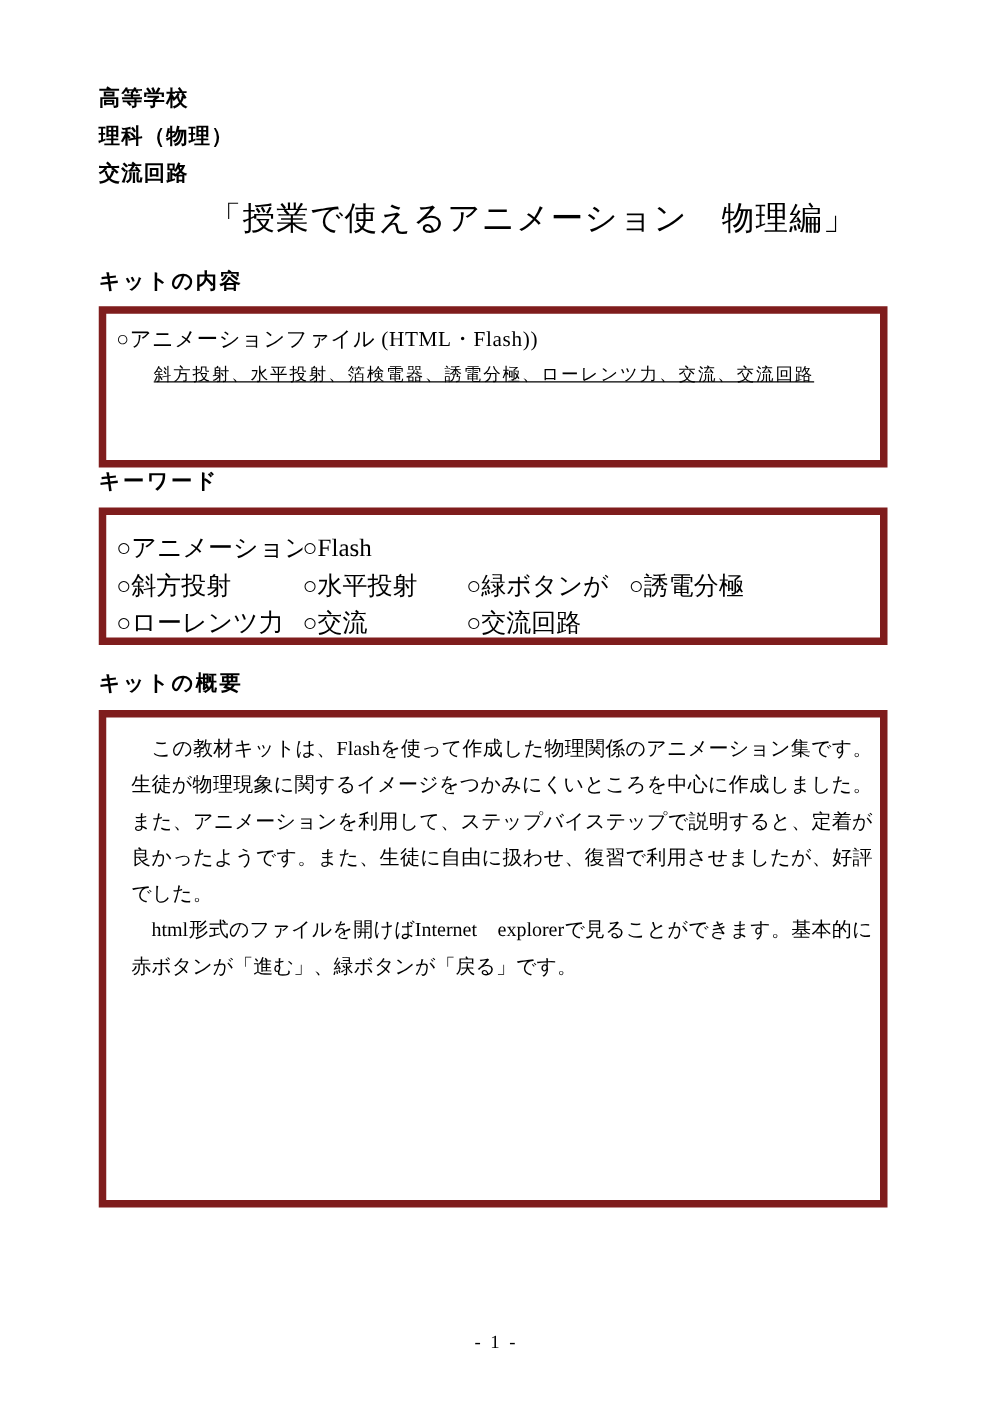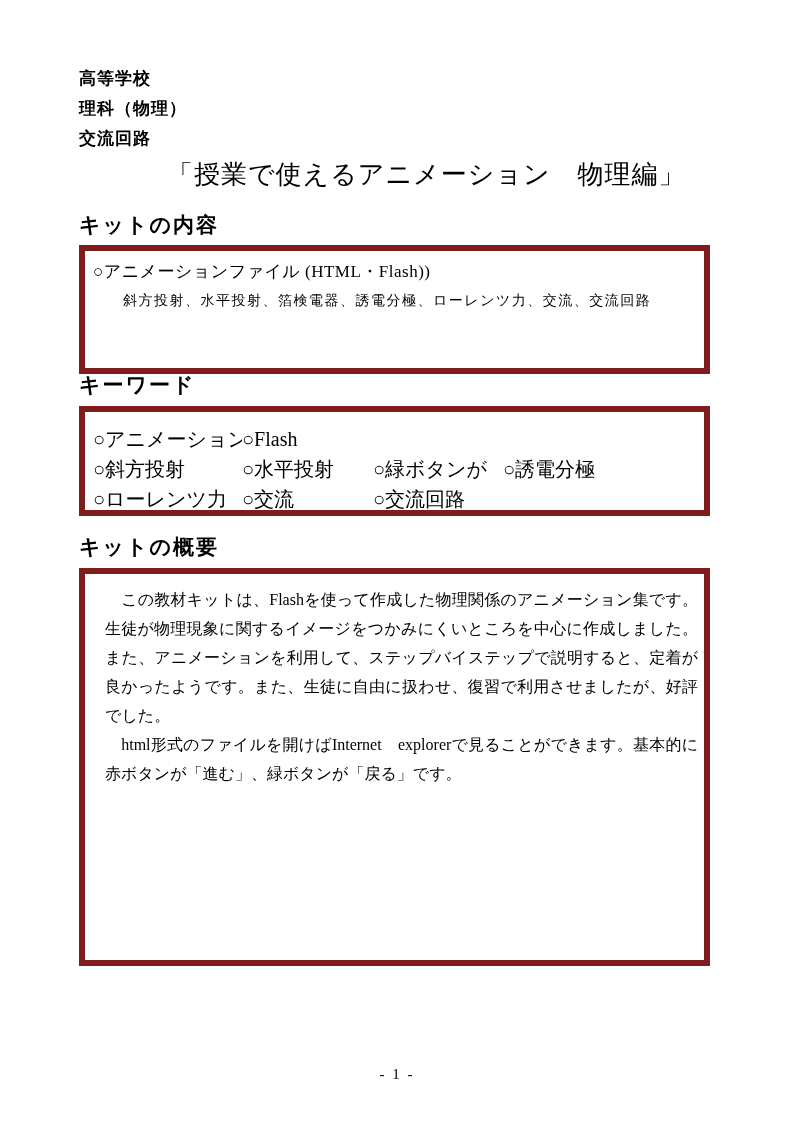--- a/index.html
+++ b/index.html
@@ -34,21 +34,21 @@
   .doc-title {
     font-size: 26px;
     line-height: 36px;
     font-weight: normal;
     margin-top: 2px;
     margin-left: 88px;
     white-space: nowrap;
     letter-spacing: 1px;
   }
   .sec-heading {
-    font-size: 21px;
+    font-size: 17px;
     line-height: 22px;
     font-weight: bold;
     letter-spacing: 2px;
     margin: 0;
   }
   .sec-heading.contents { margin-top: 22px; }
   .sec-heading.keywords { }
   .sec-heading.summary  { margin-top: 20px; }
 
   .box {
@@ -65,20 +65,21 @@
   .contents-file-line {
     line-height: 22px;
     letter-spacing: 0.5px;
   }
   .contents-items-line {
     font-size: 14px;
     line-height: 20px;
     margin-top: 8px;
     margin-left: 30px;
     letter-spacing: 1.5px;
+    text-decoration: underline;
   }
   .box-keywords {
     margin-top: 10px;
     height: 110px;
     padding: 12px 0 0 8px;
     font-size: 20px;
   }
   .kw-row {
     display: grid;
     grid-template-columns: 149px 131px 130px 1fr;

